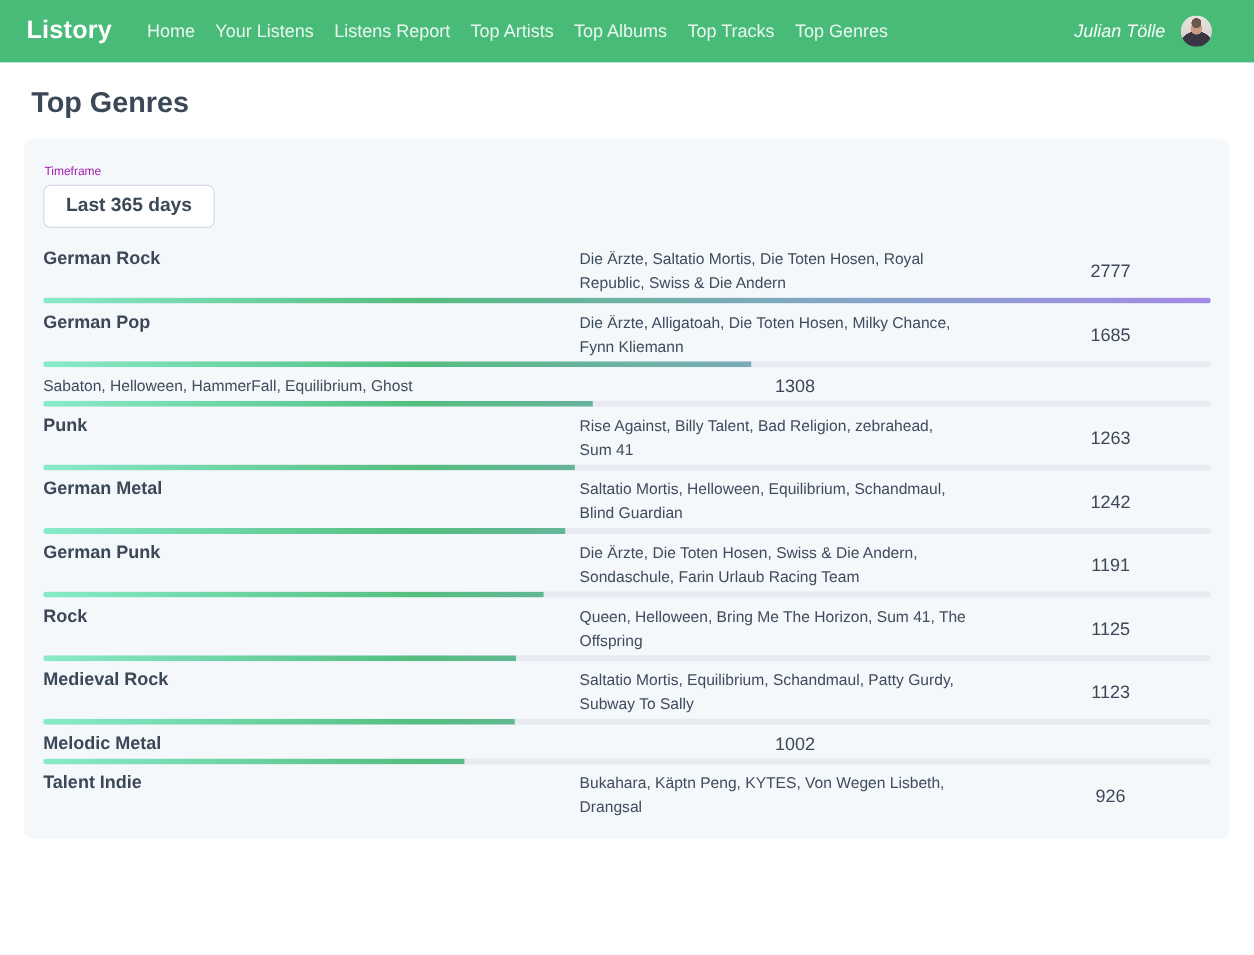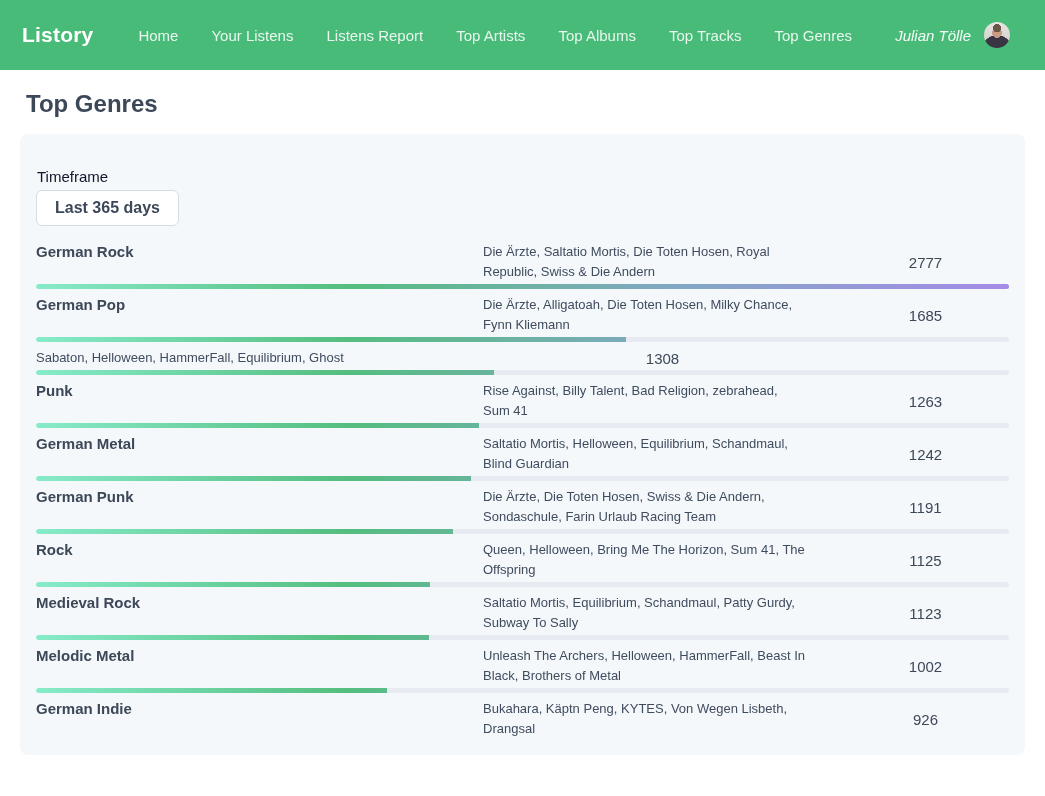--- a/index.html
+++ b/index.html
@@ -5,40 +5,39 @@
   * { box-sizing: border-box; margin: 0; padding: 0; }
   html, body { width: 1045px; height: 796px; overflow: hidden; }
   body {
     font-family: "Liberation Sans", sans-serif;
     background: #ffffff;
     color: #3C4858;
   }
 
   
   .app-header {
-    height: 70px;
+    height: 52px;
     display: flex;
     align-items: center;
     padding: 0 35px 0 22px;
   }
   .brand {
     color: #ffffff;
     font-size: 21px;
     font-weight: bold;
     letter-spacing: .2px;
     cursor: pointer;
   }
   .main-nav { display: flex; gap: 17px; margin-left: 29px; flex: 1 1 auto; }
   .nav-item {
     color: rgba(255,255,255,0.88);
     font-size: 15px;
     text-decoration: none;
     cursor: pointer;
     white-space: nowrap;
-    margin-left: 16px;
   }
   .user-box { display: flex; align-items: center; gap: 13px; font-style: italic; }
   .user-name { color: rgba(255,255,255,0.95); font-size: 15px; cursor: pointer; }
   .avatar {
     width: 26px; height: 26px; border-radius: 50%;
     background:
       radial-gradient(circle at 50% 24%, #6b564a 0 17%, rgba(0,0,0,0) 18%),
       radial-gradient(circle at 50% 42%, #c99b82 0 24%, rgba(0,0,0,0) 25%),
       radial-gradient(circle at 50% 108%, #3a3542 0 48%, rgba(0,0,0,0) 49%),
       linear-gradient(180deg, #e9e5e1, #cfc9c4);
@@ -54,21 +53,21 @@
     margin: 20px 0 0 26px;
     line-height: 28px;
   }
   .card {
     margin: 16px 20px 0 20px;
     width: 1005px;
     background: #F5F8FB;
     border-radius: 8px;
     padding: 16px;
   }
-  .tf-label { display: block; font-size: 15px; margin: 18px 0 5px 1px; color: #0f172a; }
+  .tf-label { display: block; font-size: 10px; margin: 6px 0 5px 1px; color: #a21caf; }
   .tf-btn {
     display: inline-block;
     background: #ffffff;
     border: 1px solid #D6DCE5;
     border-radius: 6px;
     padding: 8px 18px;
     font-size: 16px;
     color: #3C4858;
     cursor: pointer;
     font-weight: bold;
@@ -241,33 +240,30 @@
         <div class="n">1123</div>
         <div class="track" style="background: rgb(231, 234, 241);">
           <div class="clip" style="width: 40.4393%;">
               <div class="fill" style="width: 247.284%; background: linear-gradient(90deg, rgb(135, 235, 201) 0%, rgb(84, 190, 127) 32%, rgb(130, 167, 196) 66%, rgb(165, 139, 232) 100%);"></div>
             </div>
         </div>
       </div>
 
       <div class="row">
         <div class="g">Melodic Metal</div>
-        <div class="a-wrap">
-            <div class="a">Unleash The Archers, Helloween, HammerFall, Beast In Black, Brothers of Metal</div>
-          </div>
         <div class="n">1002</div>
         <div class="track" style="background: rgb(231, 234, 241);">
           <div class="clip" style="width: 36.0821%;">
               <div class="fill" style="width: 277.146%; background: linear-gradient(90deg, rgb(135, 235, 201) 0%, rgb(84, 190, 127) 32%, rgb(130, 167, 196) 66%, rgb(165, 139, 232) 100%);"></div>
             </div>
         </div>
       </div>
 
       <div class="row">
-        <div class="g">German Indie</div>
+        <div class="g">Talent Indie</div>
         <div class="a-wrap">
             <div class="a">Bukahara, Käptn Peng, KYTES, Von Wegen Lisbeth, Drangsal</div>
           </div>
         <div class="n">926</div>
 
       </div>
     </div>
 
     
   </section>

